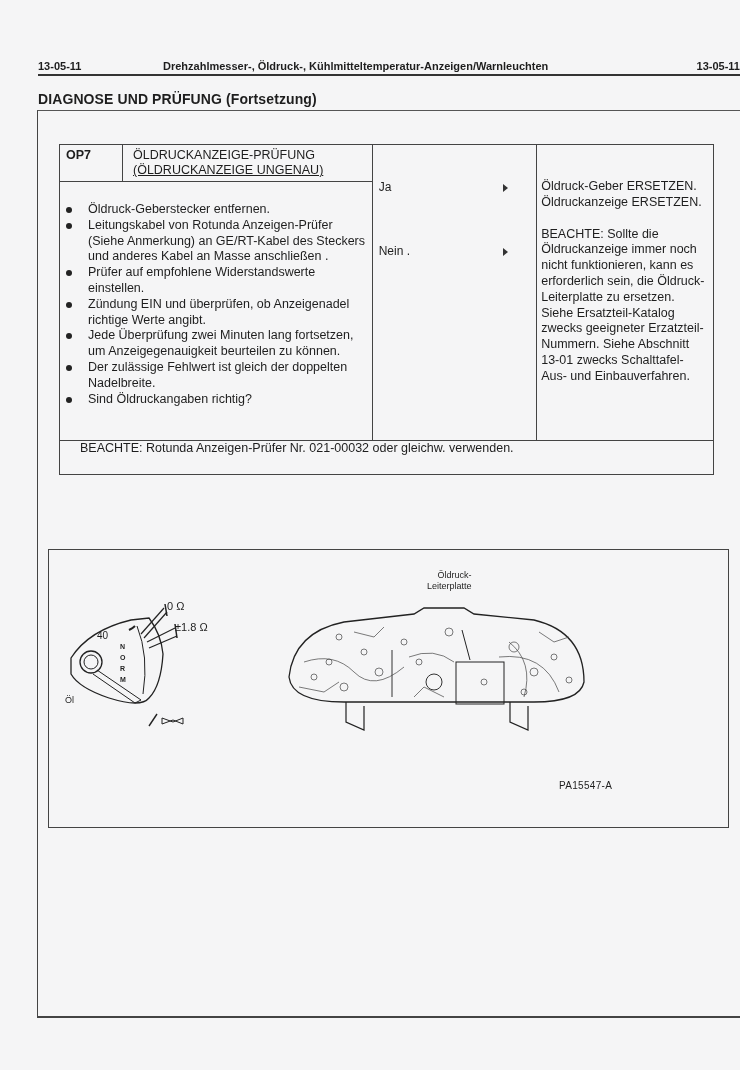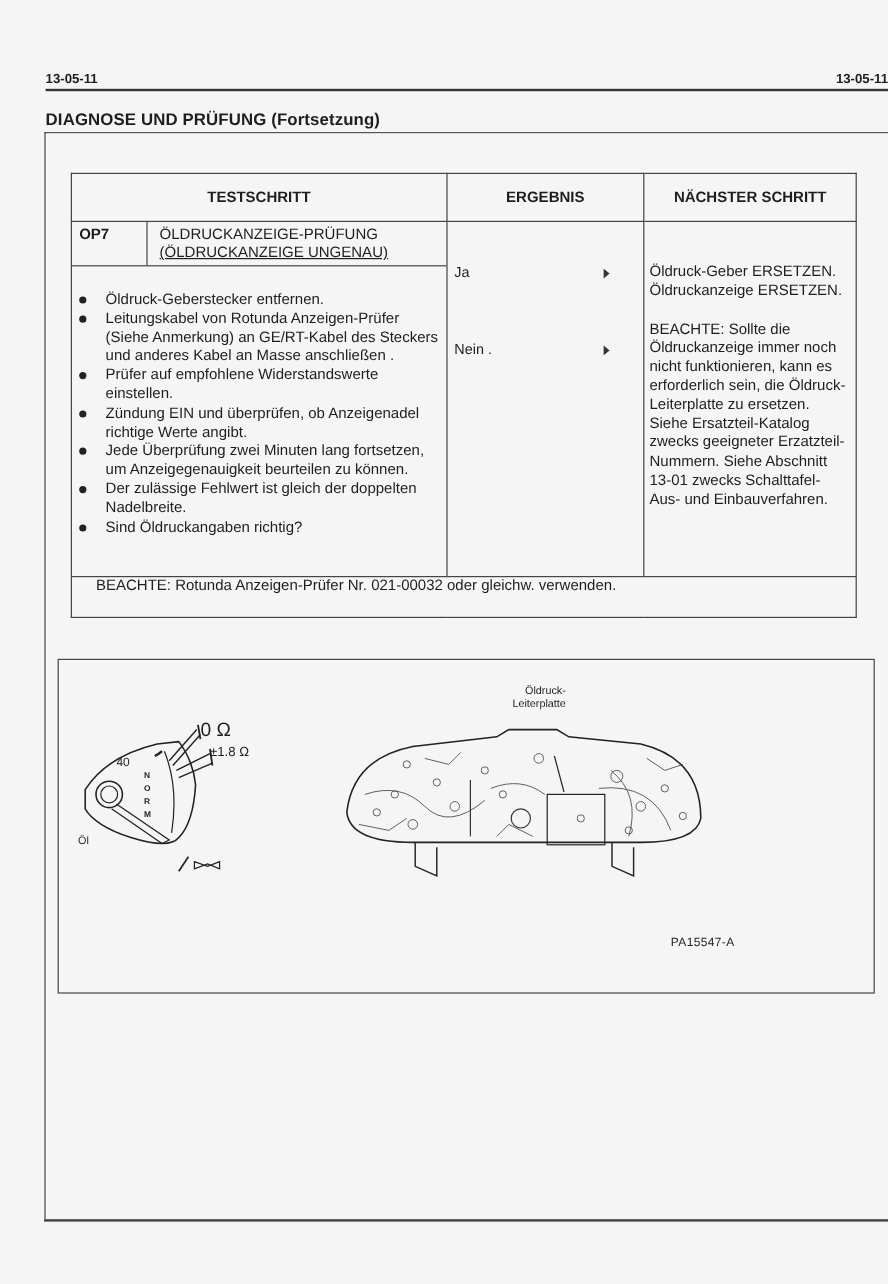--- a/index.html
+++ b/index.html
@@ -66,35 +66,31 @@
   }
   .fig-label { position: absolute; font-size: 9px; }
   .fig-id { position: absolute; left: 510px; top: 230px; font-size: 10px; letter-spacing: 0.3px; }
   svg { position: absolute; overflow: visible; }
 </style>
 </head>
 <body>
 
 <div class="page-header">
   <span class="num-left">13-05-11</span>
+  <span class="title">Drehzahlmesser-, Öldruck-, Kühlmitteltemperatur-Anzeigen/Warnleuchten</span>
   <span class="num-right">13-05-11</span>
 </div>
 <div class="header-rule"></div>
 
 <div class="section-title">DIAGNOSE UND PRÜFUNG (Fortsetzung)</div>
 
 <div class="outer-frame"></div>
 
 <table class="diag">
   <tbody>
-      <tr>
-    <th class="col1">TESTSCHRITT</th>
-    <th class="col2">ERGEBNIS</th>
-    <th class="col3">NÄCHSTER SCHRITT</th>
-  </tr>
   <tr>
     <td class="col1" style="height:296px">
       <div class="op-row">
         <div class="op-code">OP7</div>
         <div class="op-title">
           <div>ÖLDRUCKANZEIGE-PRÜFUNG</div>
           <div class="u">(ÖLDRUCKANZEIGE UNGENAU)</div>
         </div>
       </div>
       <ul class="steps">
@@ -141,21 +137,21 @@
     <line x1="95" y1="48" x2="118" y2="22" stroke="#222" stroke-width="1.2"></line>
     <line x1="98" y1="52" x2="126" y2="38" stroke="#222" stroke-width="1.2"></line>
     <line x1="100" y1="58" x2="128" y2="46" stroke="#222" stroke-width="1.2"></line>
     <line x1="116" y1="14" x2="118" y2="26" stroke="#222" stroke-width="1.5"></line>
     <line x1="126" y1="34" x2="128" y2="48" stroke="#222" stroke-width="1.5"></line>
     <line x1="100" y1="136" x2="108" y2="124" stroke="#222" stroke-width="1.4"></line>
     <path d="M113 128 L113 134 L124 130 L134 134 L134 128 L124 132 Z" fill="none" stroke="#222" stroke-width="1"></path>
   </svg>
   <span class="fig-label" style="left:48px;top:80px;font-size:10px">40</span>
   <span class="fig-label" style="left:71px;top:91px;width:6px;font-size:7px;line-height:11px;word-break:break-all;font-weight:bold">NORM</span>
-  <span class="fig-label" style="left:118px;top:50px;font-size:16px">0 Ω</span>
+  <span class="fig-label" style="left:118px;top:50px;font-size:11px">0 Ω</span>
   <span class="fig-label" style="left:126px;top:71px;font-size:11px">±1.8 Ω</span>
   <span class="fig-label" style="left:16px;top:145px">Öl</span>
 
   <svg width="310" height="140" style="left:235px;top:52px" viewBox="0 0 310 140">
     <path d="M5 75 Q10 30 60 20 L130 12 L140 6 L180 6 L190 12 L250 18 Q300 30 300 80 Q296 100 250 100 L60 100 Q8 100 5 75 Z" fill="none" stroke="#222" stroke-width="1.3"></path>
     <path d="M62 100 L62 120 L80 128 L80 104" fill="none" stroke="#222" stroke-width="1.2"></path>
     <path d="M226 100 L226 120 L244 128 L244 104" fill="none" stroke="#222" stroke-width="1.2"></path>
     <rect x="172" y="60" width="48" height="42" fill="none" stroke="#222" stroke-width="1"></rect>
     <line x1="178" y1="28" x2="186" y2="58" stroke="#222" stroke-width="1"></line>
     <circle cx="150" cy="80" r="8" fill="none" stroke="#333" stroke-width="1"></circle>

